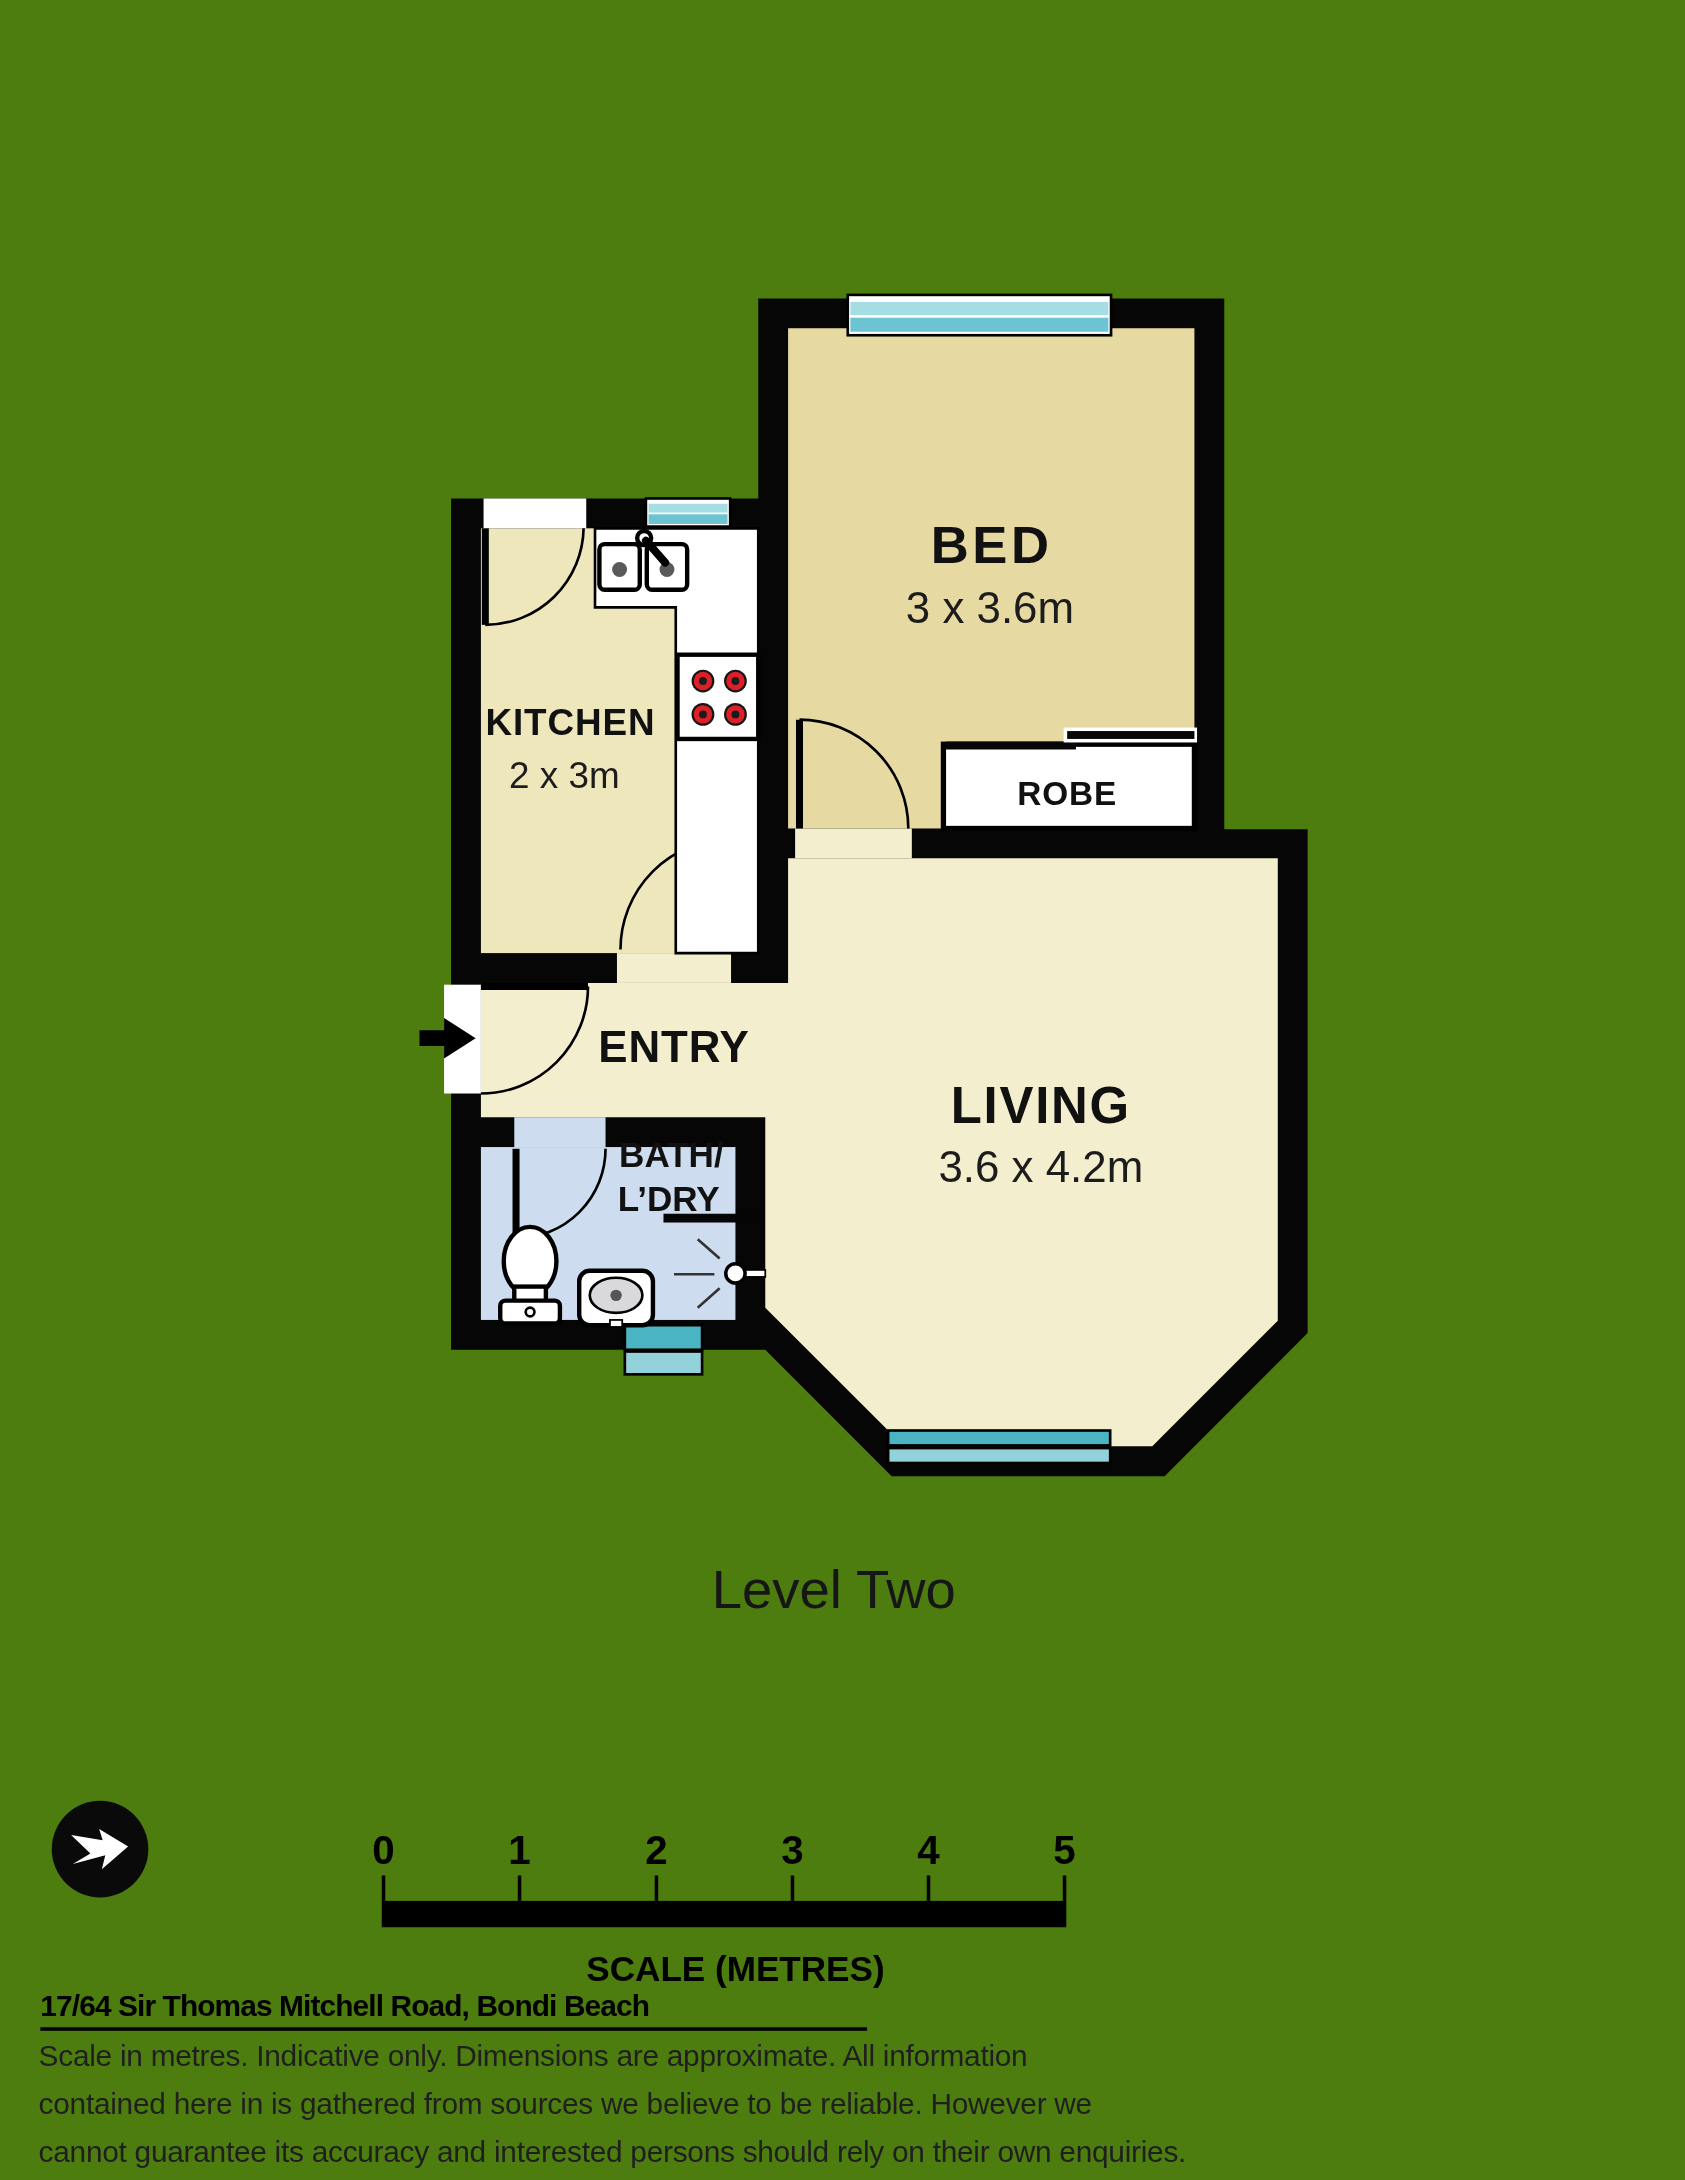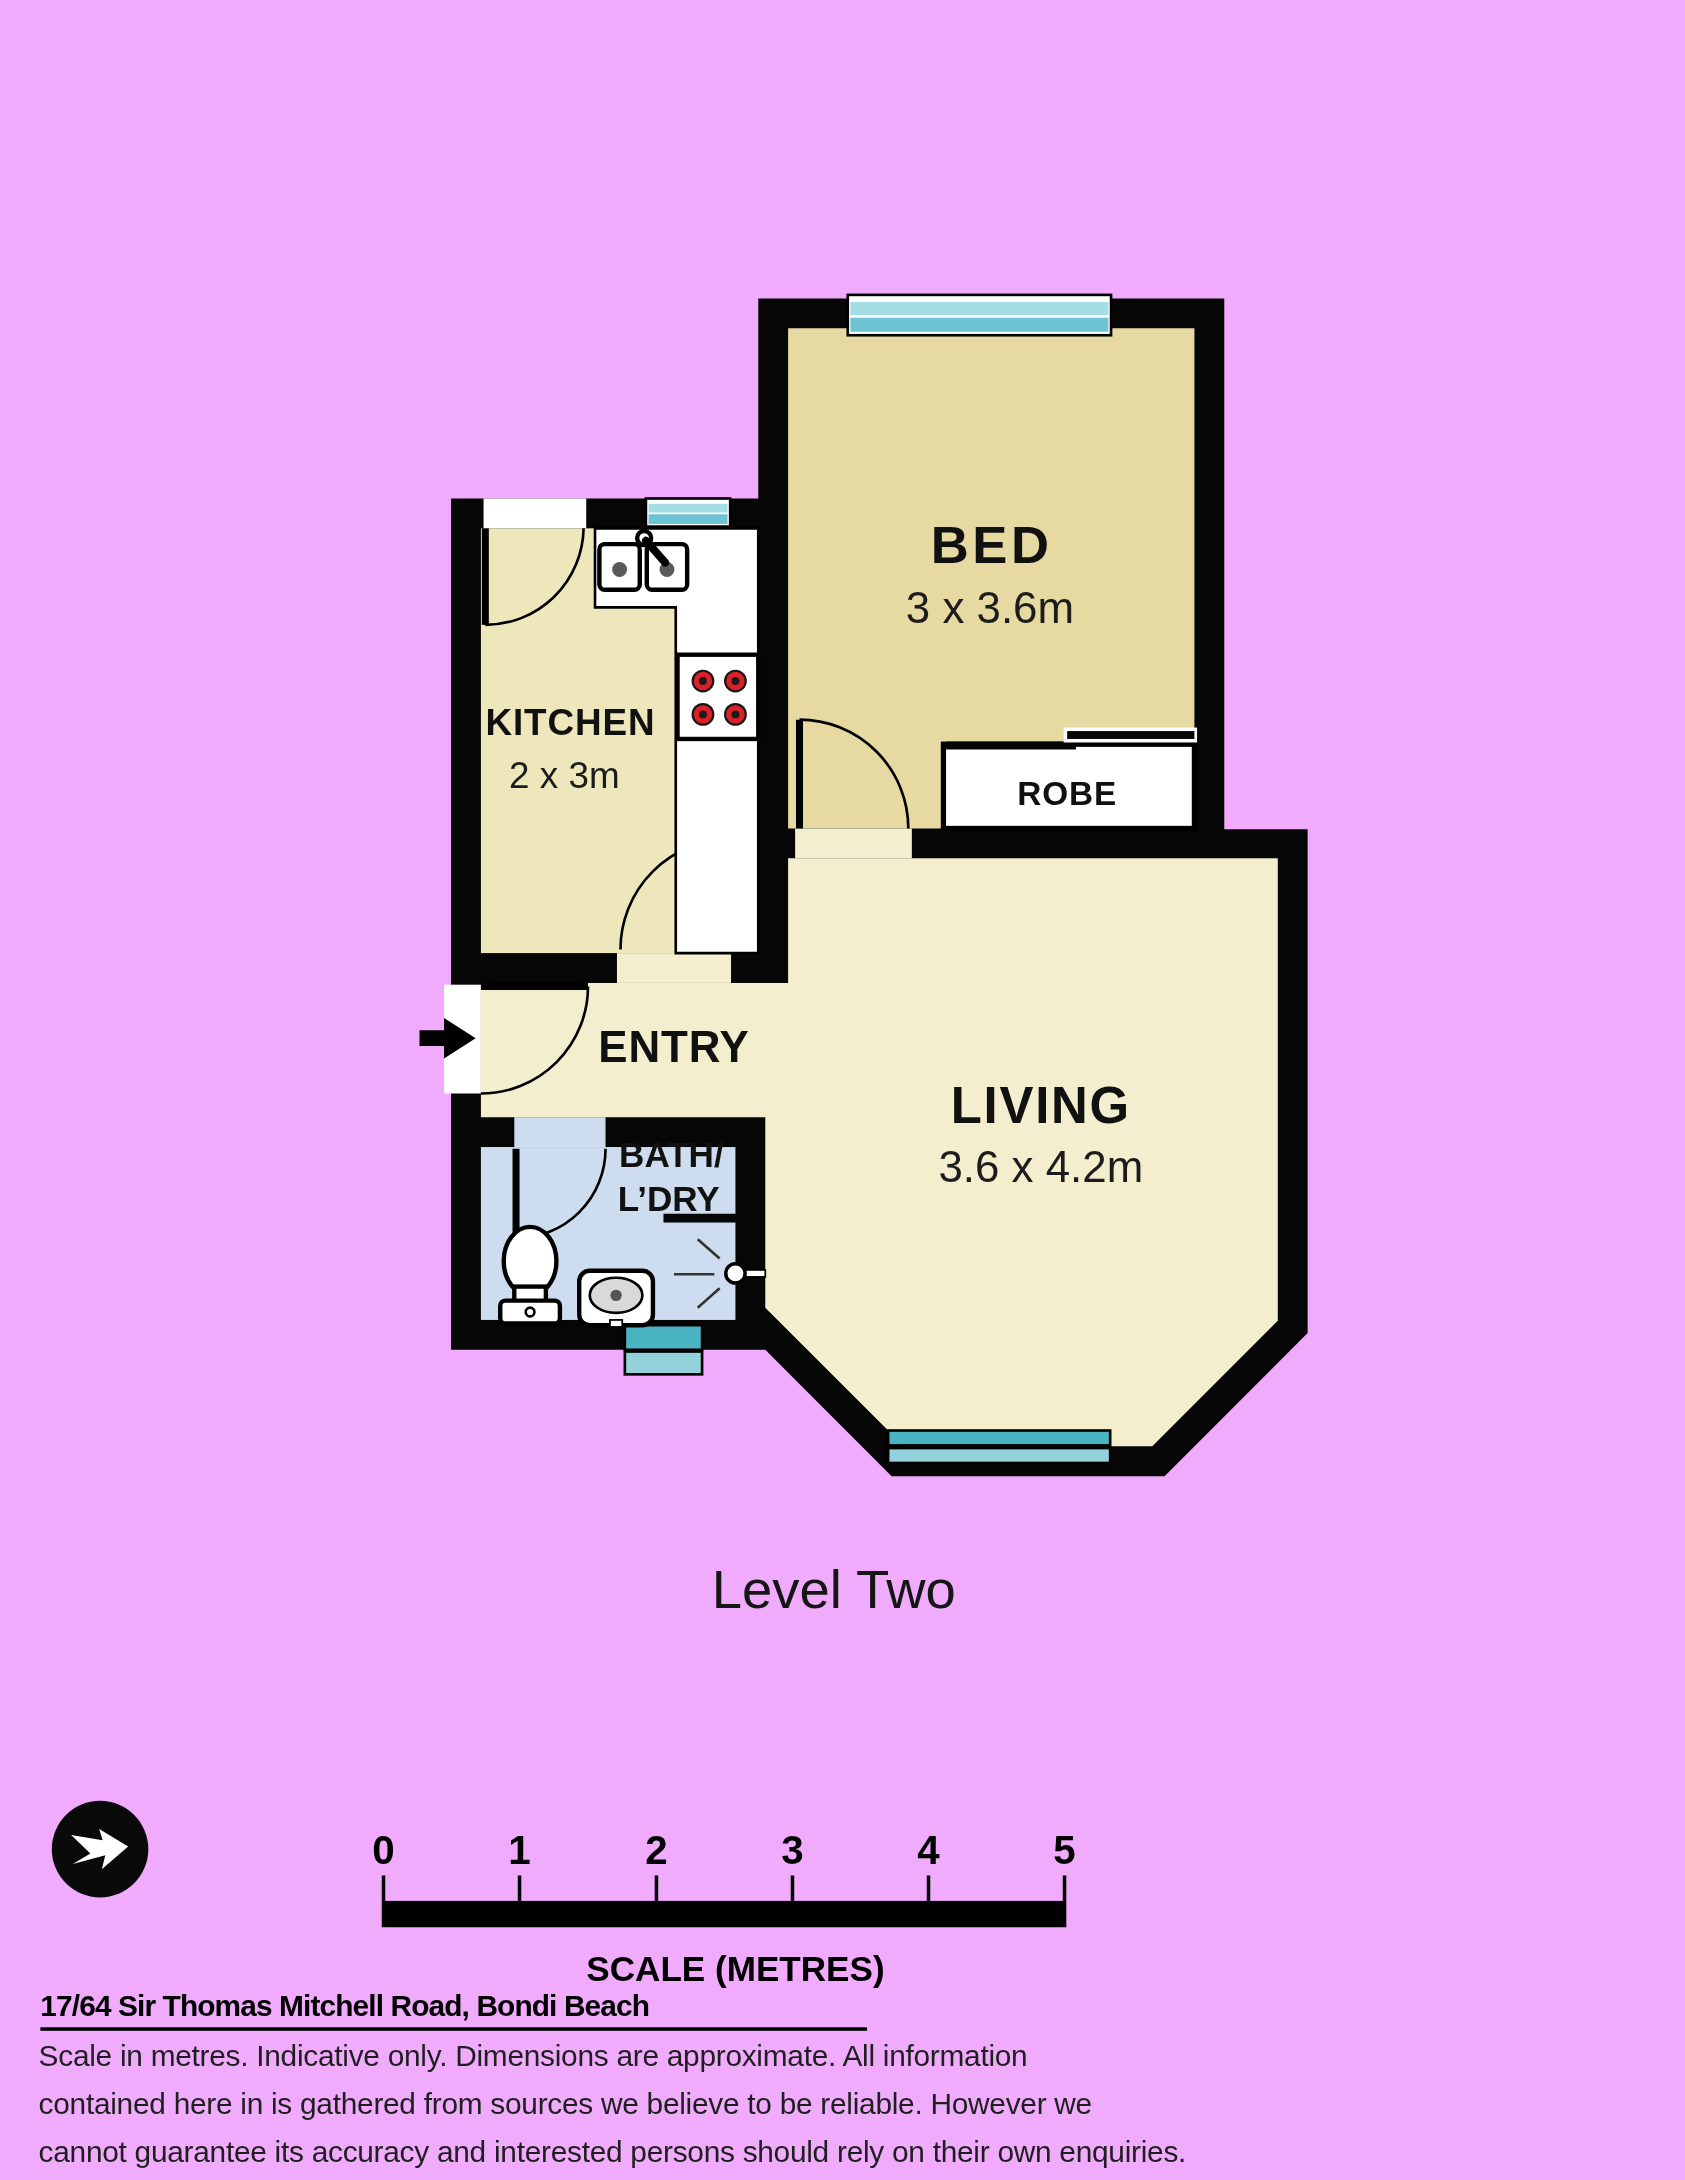--- a/index.html
+++ b/index.html
@@ -1,16 +1,16 @@
 <!DOCTYPE html>
 <html style="--wall: #060606; --floor-bed: #e6d9a1; --floor-kitchen: #efe7bc; --floor-living: #f3eecd; --floor-bath: #cddcee; --window-light: #a5dde5; --window-mid: #6cc4d2; --window-dark: #4ab4c2; --window-pale: #93d2da; --burner-red: #dd2027; --fixture-grey: #d9d9db;font-size:14px"><head>
 <meta charset="utf-8">
 <style>
   html,body{margin:0;padding:0;background:#ffffff;}
-  .page{position:relative;width:1685px;height:2180px;background:#f0abfc;overflow:hidden;}
+  .page{position:relative;width:1685px;height:2180px;background:#4d7c0f;overflow:hidden;}
   svg{display:block;}
   .wall{fill:var(--wall);}
   .floor-bed{fill:var(--floor-bed);}
   .floor-kitchen{fill:var(--floor-kitchen);}
   .floor-living{fill:var(--floor-living);}
   .floor-bath{fill:var(--floor-bath);}
   .win-light{fill:var(--window-light);}
   .win-mid{fill:var(--window-mid);}
   .win-dark{fill:var(--window-dark);}
   .win-pale{fill:var(--window-pale);}

